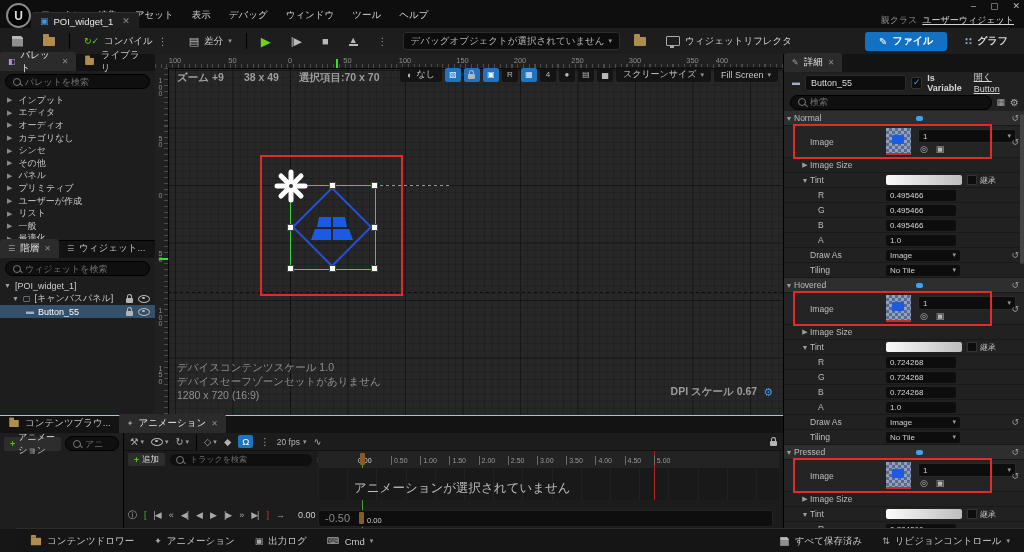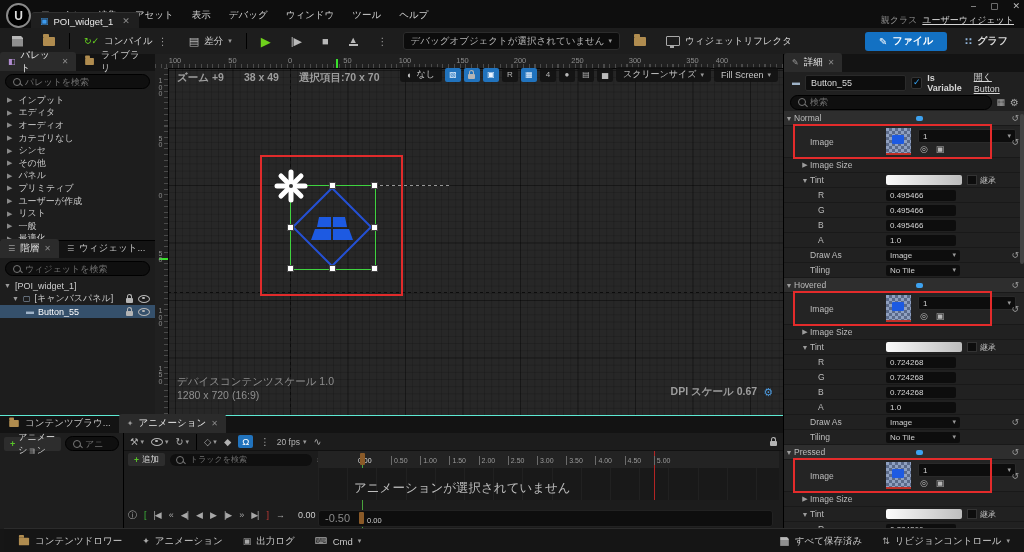--- a/index.html
+++ b/index.html
@@ -169,21 +169,21 @@
   .tl-content{position:absolute;left:194px;top:35px;right:4px;bottom:29px;background-color:#191919;
               background-image:repeating-linear-gradient(90deg,#212121 0 1px,transparent 1px 29.2px)}
   .empty-msg{position:absolute;left:36px;top:12px;font-size:12.5px;color:#bdbdbd}
   .playhead{position:absolute;width:5px;height:12px;background:#8a5a28;border-radius:1px;top:2px}
   .playhead::after{content:"";position:absolute;left:2px;top:12px;width:1px;height:64px;background:#49a33c}
   .endline{position:absolute;width:1px;background:#b32525;top:0;bottom:0}
   .transport{position:absolute;left:0;bottom:4px;right:4px;height:20px;display:flex;align-items:center}
   .tp{color:#a8a8a8;font-size:9px;padding:0 4px;letter-spacing:-1px}
   .minibar{position:absolute;left:194px;right:10px;height:15px;bottom:2px;background:#0e0e0e;border-radius:3px;border:1px solid #222}
   
-  .statusbar{position:absolute;left:4px;top:528px;right:0;height:24px;background:#151515;border-top:1px solid #2c2c2c;
+  .statusbar{position:absolute;left:16px;top:528px;right:0;height:24px;background:#151515;border-top:1px solid #2c2c2c;
              display:flex;align-items:center;gap:4px;padding:0 6px}
   .sb-item{display:flex;align-items:center;gap:5px;padding:3px 8px;color:#c9c9c9;font-size:9.5px;border-radius:3px}
   .console-pill{background:#0c0c0c;border:1px solid #262626;border-radius:3px;height:15px;width:158px;
                 display:flex;align-items:center;padding:0 6px}
   .console-pill input{background:transparent;border:none;color:#cdcdcd;font-size:9px;width:100%;font-family:inherit}
   .console-pill input::placeholder{color:#5d5d5d}
 </style>
 </head>
 <body>
 
@@ -494,20 +494,21 @@
       <span class="caret">▾</span>
     </span>
     <span class="cpill">
       <span>Fill Screen</span>
       <span class="caret">▾</span>
     </span>
   </div>
 
   <div class="canvas-bottom">
     <div>デバイスコンテンツスケール 1.0</div>
+    <div>デバイスセーフゾーンセットがありません</div>
     <div>1280 x 720 (16:9)</div>
   </div>
   <div class="dpi">
     <span>DPI スケール 0.67</span>
     <span class="gear">⚙</span>
   </div>
 </div>
 
 <div class="right-panel">
   <div class="dtab-row">

